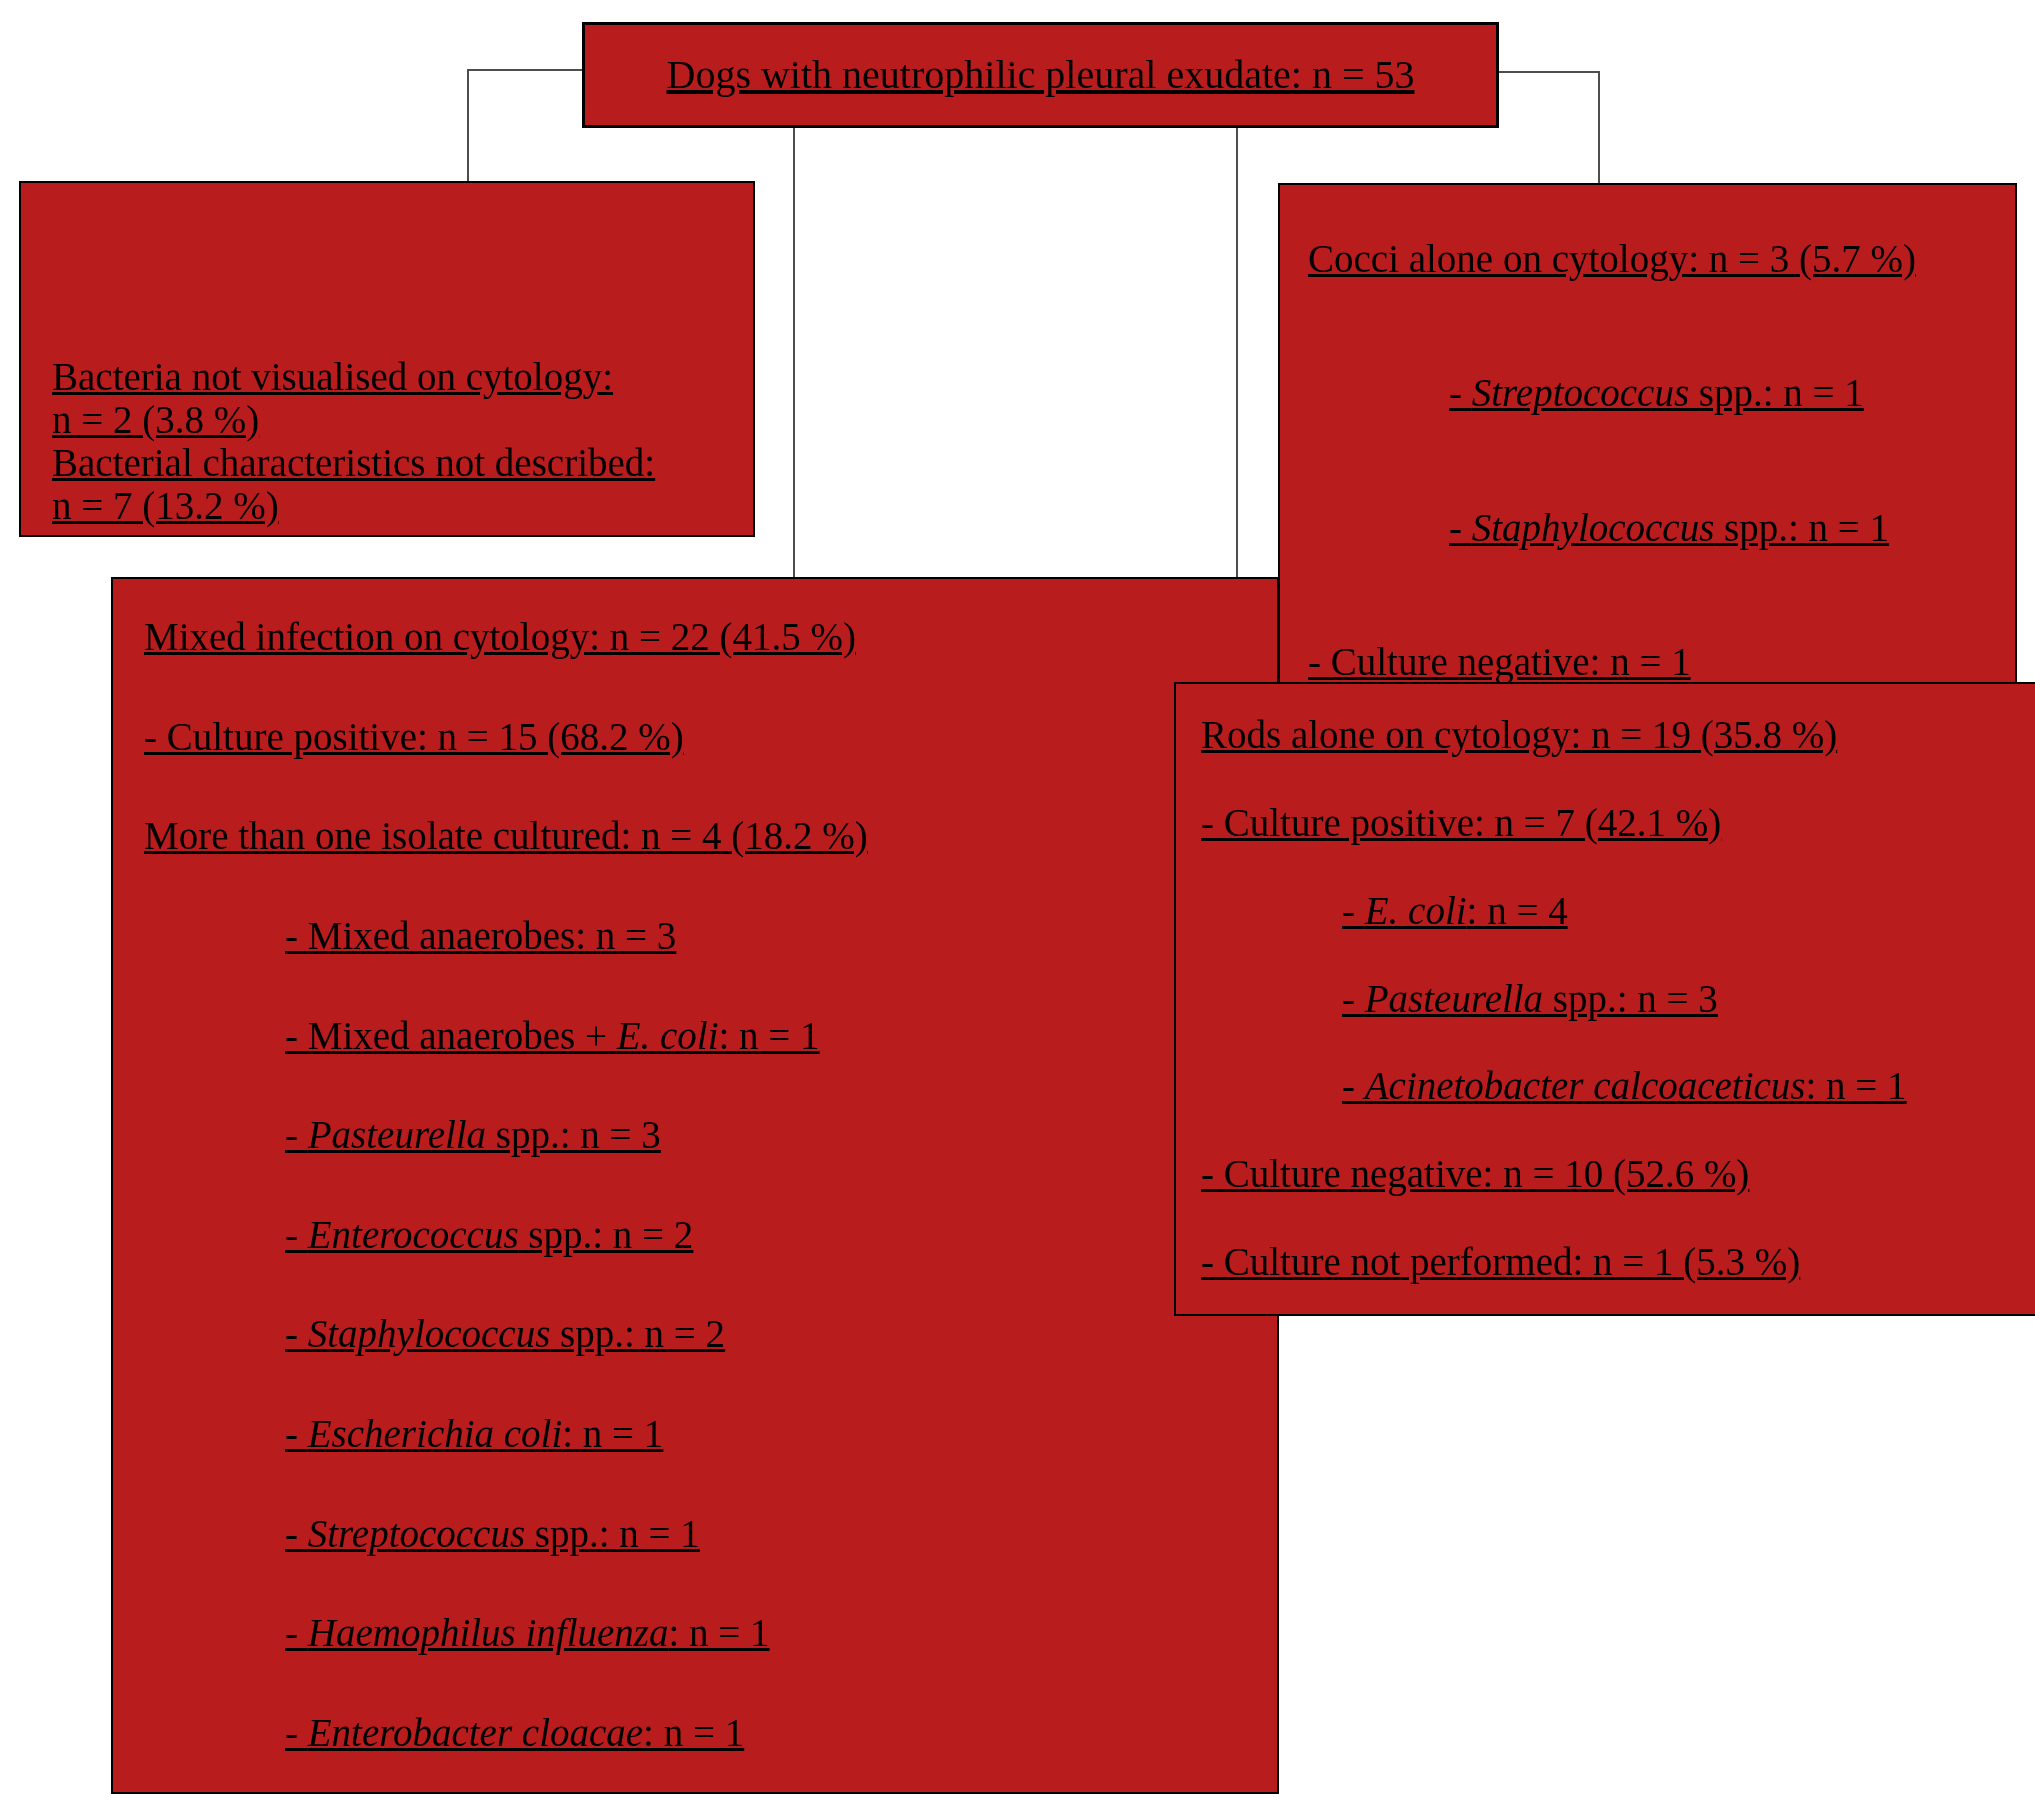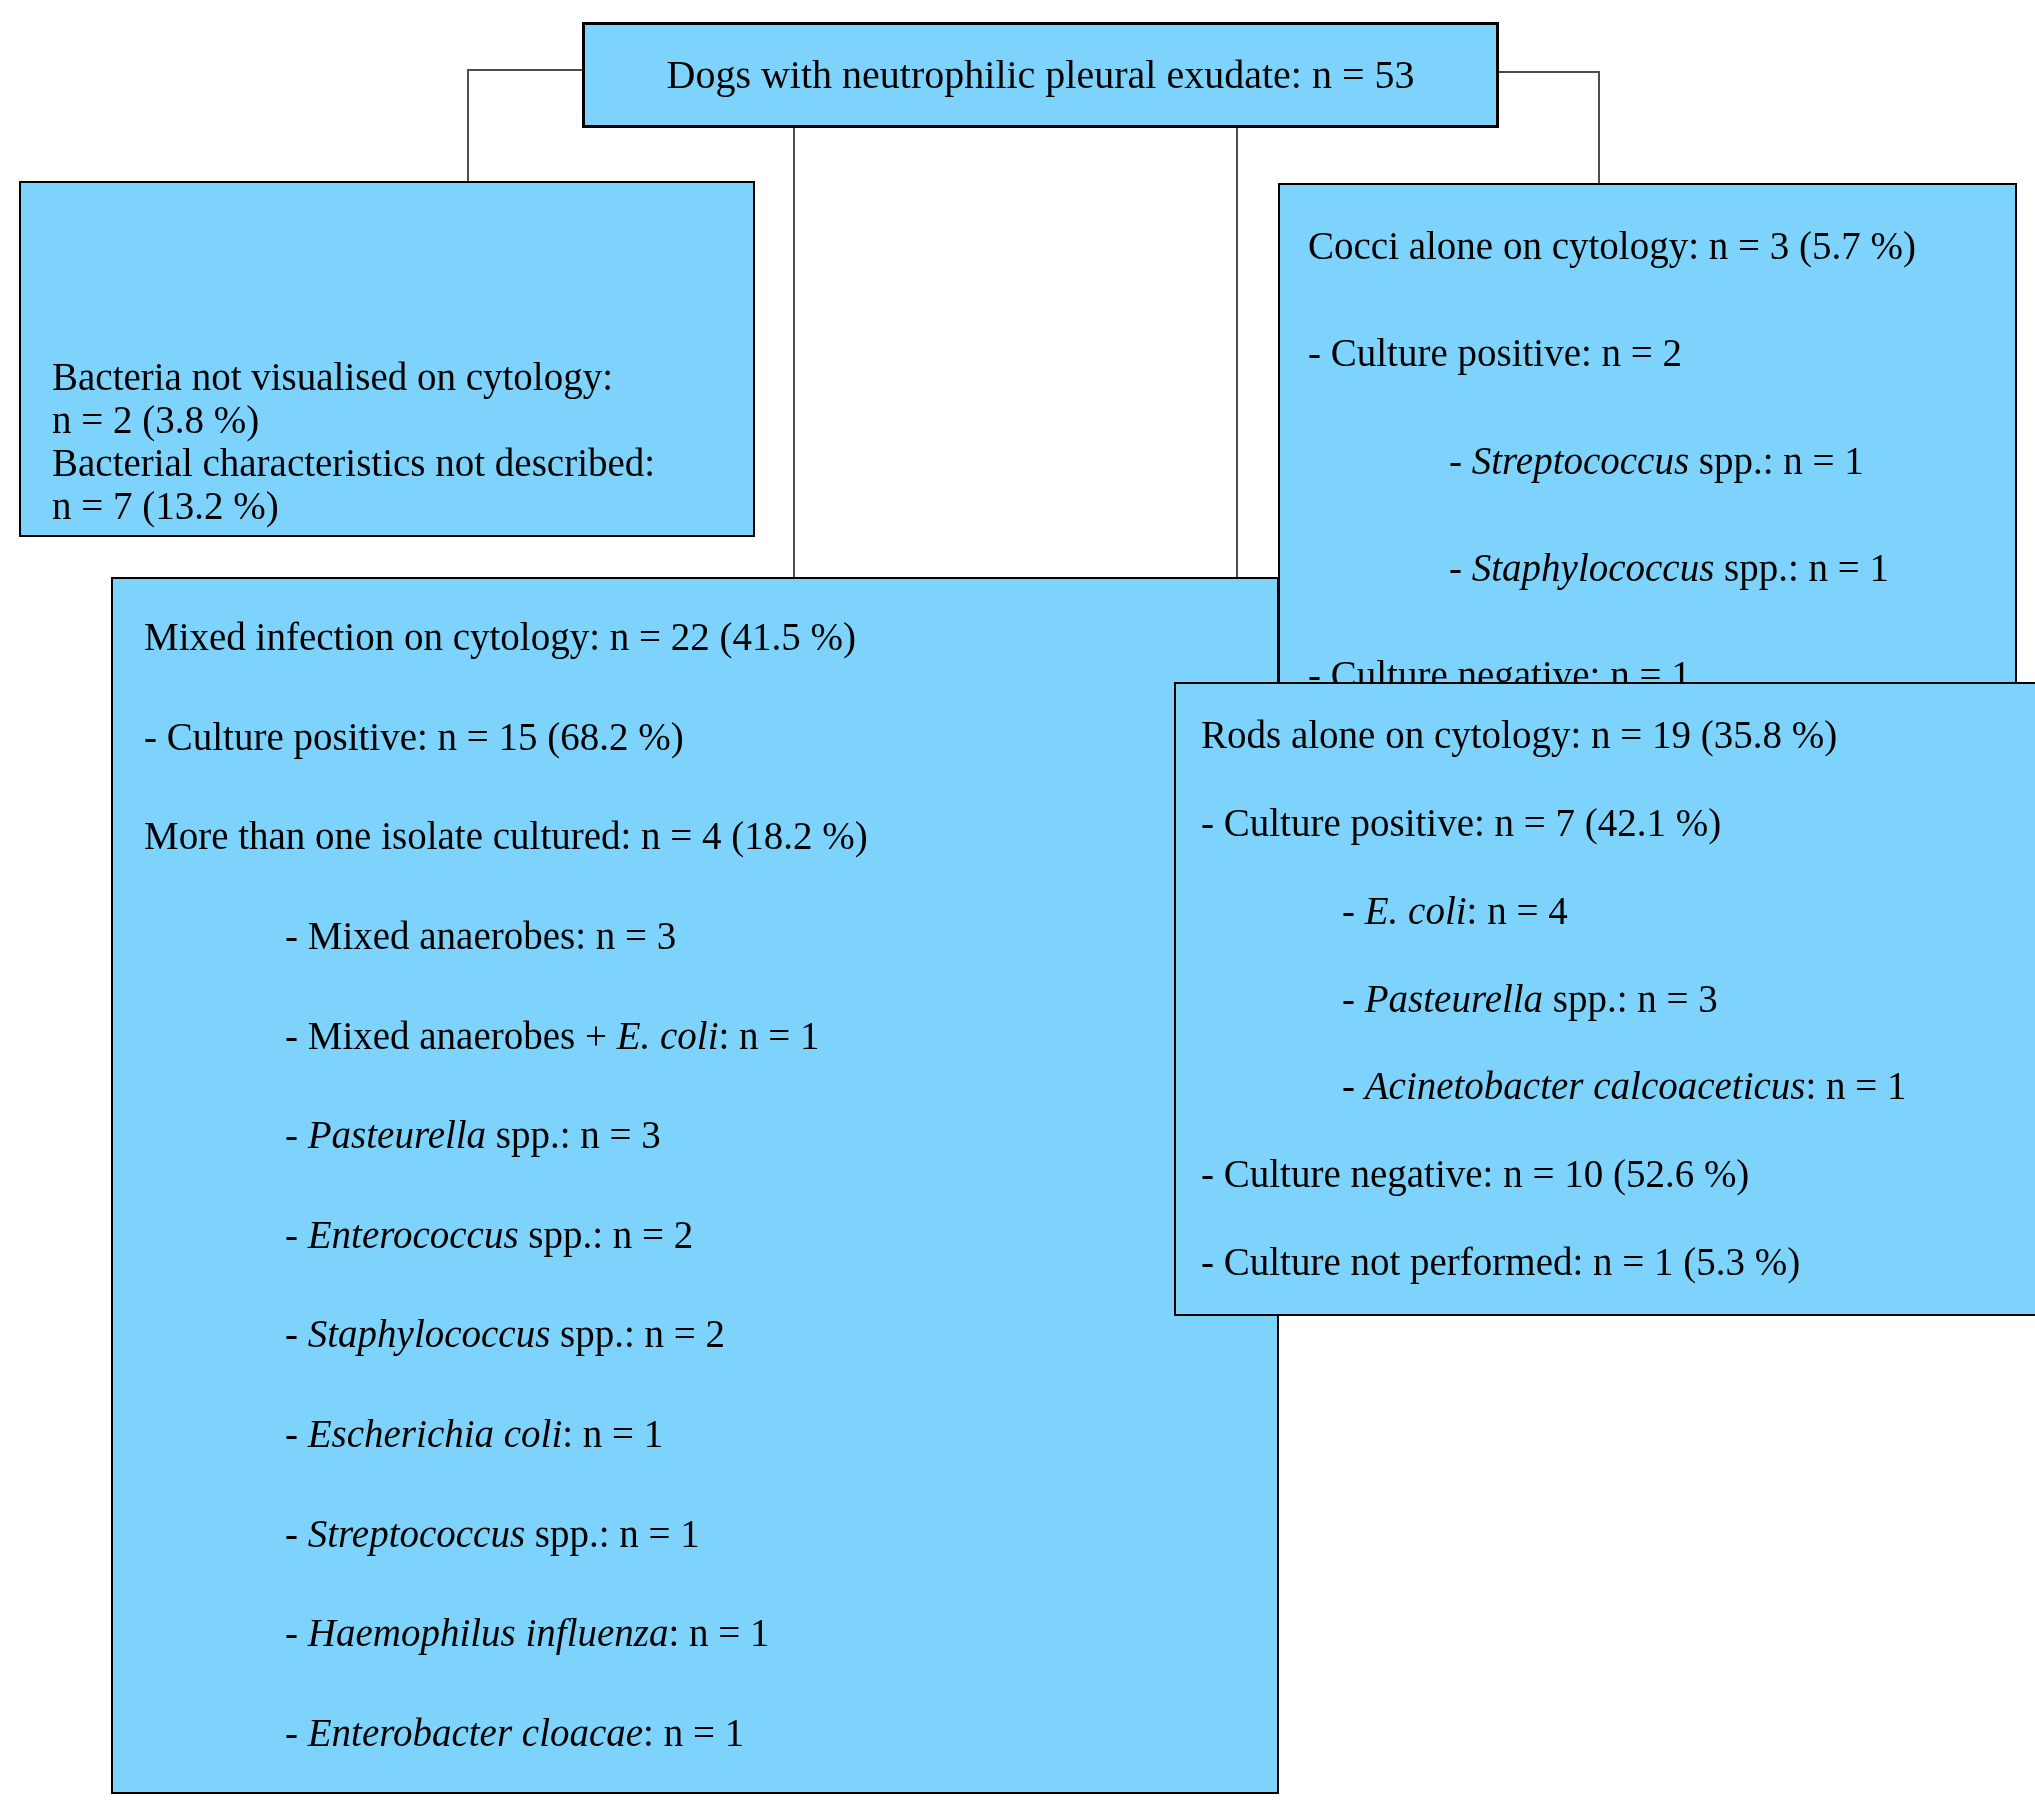--- a/index.html
+++ b/index.html
@@ -15,26 +15,27 @@
     font-family: "Liberation Serif", "DejaVu Serif", serif;
     color: #000000;
     overflow: hidden;
   }
 
   
   .fbox {
     position: absolute;
     box-sizing: border-box;
     border: 2.7px solid #000000;
-    background: #7dd3fc;
+    background: #b91c1c;
     display: flex;
     flex-direction: column;
     justify-content: space-around;
     font-size: 39px;
     line-height: 1.1;
+    text-decoration: underline;
   }
   .fbox .line {
     white-space: nowrap;
     padding-left: 0;
   }
   .fbox .line.ind {
     padding-left: 141px;
   }
   .fbox .line em {
     font-style: italic;
@@ -114,21 +115,20 @@
 
   <div class="fbox" id="box-not-visualised">
       <div class="line"><span>Bacteria not visualised on cytology:</span></div>
       <div class="line"><span>n = 2 (3.8 %)</span></div>
       <div class="line"><span>Bacterial characteristics not described:</span></div>
       <div class="line"><span>n = 7 (13.2 %)</span></div>
     </div>
 
   <div class="fbox" id="box-cocci">
       <div class="line"><span>Cocci alone on cytology: n = 3 (5.7 %)</span></div>
-      <div class="line"><span>- Culture positive: n = 2</span></div>
       <div class="line ind"><span>- </span><em>Streptococcus</em><span> spp.: n = 1</span></div>
       <div class="line ind"><span>- </span><em>Staphylococcus</em><span> spp.: n = 1</span></div>
       <div class="line"><span>- Culture negative: n = 1</span></div>
     </div>
 
   <div class="fbox" id="box-mixed">
       <div class="line"><span>Mixed infection on cytology: n = 22 (41.5 %)</span></div>
       <div class="line"><span>- Culture positive: n = 15 (68.2 %)</span></div>
       <div class="line"><span>More than one isolate cultured: n = 4 (18.2 %)</span></div>
       <div class="line ind"><span>- Mixed anaerobes: n = 3</span></div>

